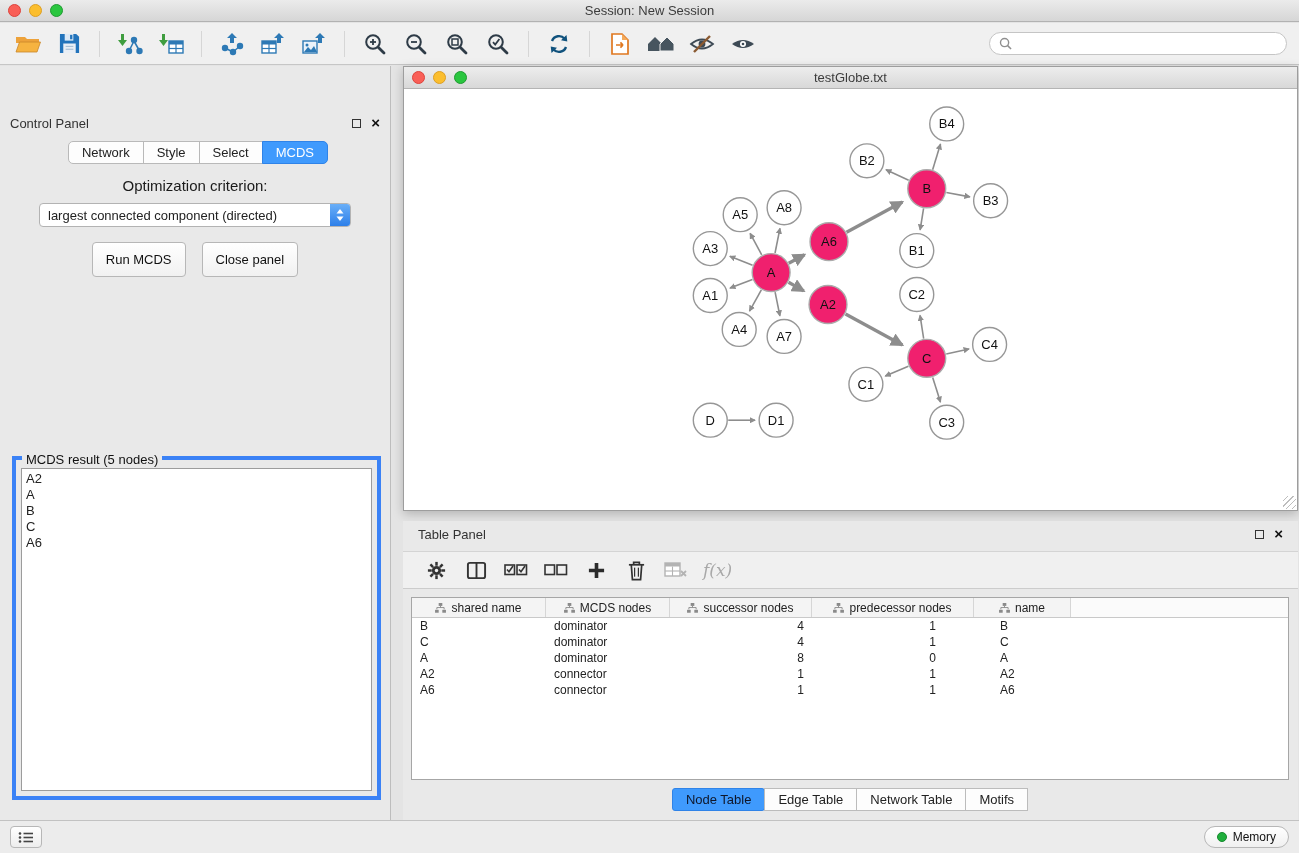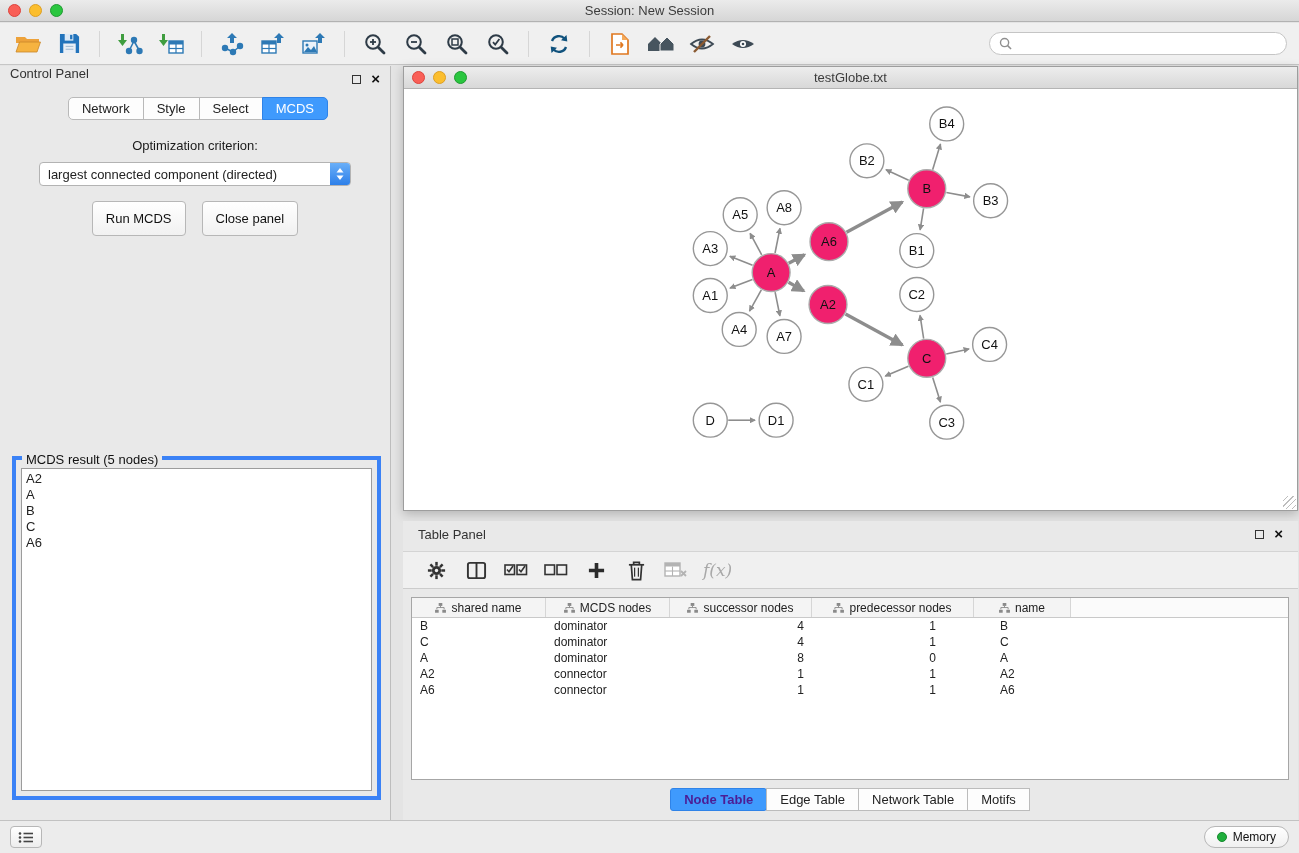--- a/index.html
+++ b/index.html
@@ -22,30 +22,30 @@
   .tb-btn { width:36px; height:34px; display:flex; align-items:center; justify-content:center; border-radius:4px; }
   .tb-sep { width:1px; height:26px; background:#d6d6d6; margin:0 7px; }
   .searchbox { margin-left:auto; margin-right:2px; width:298px; height:23px; background:#fff;
     border:1px solid #c5c5c5; border-radius:12px; display:flex; align-items:center; padding:0 9px; gap:5px; }
   .searchbox input { border:none; outline:none; flex:1; font-size:12px; background:transparent;
     font-family:"Liberation Sans",sans-serif; }
 
   
   .control-panel { position:absolute; left:0; top:66px; width:391px; bottom:33px;
     background:#e9e9e9; border-right:1px solid #bdbdbd; }
-  .cp-header { height:26px; display:flex; padding:0 10px; font-size:13px; color:#333; }
+  .cp-header { height:26px; display:flex; align-items:center; padding:0 10px; font-size:13px; color:#333;margin-top:44px; }
   .win-mini-btns { margin-left:auto; display:flex; align-items:center; gap:10px; }
   .float-ico { width:9px; height:9px; border:1.5px solid #333; display:inline-block; }
   .close-ico { font-size:15px; font-weight:bold; color:#111; line-height:10px; }
   .cp-tabs { display:flex; justify-content:center; margin-top:5px; }
   .seg { border:1px solid #b9b9b9; background:#fdfdfd; font-size:13px; padding:3px 13px; color:#222; margin-left:-1px; }
   .seg.first { border-radius:5px 0 0 5px; margin-left:6px; }
   .seg.last { border-radius:0 5px 5px 0; }
   .seg.active { background:#3f9afd; border-color:#2f83e8; color:#fff; }
-  .opt-label { text-align:center; font-size:13px; margin-top:18px; color:#1a1a1a; }
+  .opt-label { text-align:center; font-size:15px; margin-top:13px; color:#1a1a1a; }
   .dropdown { margin:9px auto 0; width:312px; height:24px; background:#fff; border:1px solid #b3b3b3;
     border-radius:4px; display:flex; align-items:center; font-size:13px; overflow:hidden; }
   .dd-value { flex:1; padding-left:8px; white-space:nowrap; }
   .dd-btn { width:20px; height:24px; background:linear-gradient(#6cb1f9,#2a7de8);
     display:flex; align-items:center; justify-content:center; }
   .cp-buttons { display:flex; justify-content:center; gap:16px; margin-top:15px; }
   .btn { height:35px; padding:0 13px; background:linear-gradient(#ffffff,#f1f1f1);
     border:1px solid #b7b7b7; border-radius:4px; font-size:13px; display:flex; align-items:center; color:#111; }
   .result-group { position:absolute; left:12px; right:9px; top:390px; bottom:20px; border:4px solid #3b82f6; }
   .result-legend { position:absolute; top:-8px; left:6px; background:#e9e9e9; padding:0 4px; font-size:13px; color:#111; }
@@ -82,21 +82,21 @@
   .th-fill { flex:1; background:#fbfbfb; }
   .tr { display:flex; height:16px; align-items:center; }
   .td { height:16px; line-height:16px; white-space:nowrap; overflow:hidden; }
   .td-left { padding-left:8px; text-align:left; }
   .td-right { padding-right:8px; text-align:right; }
   .td-right-wide { padding-right:38px; text-align:right; }
   .td-name { padding-left:26px; text-align:left; }
   .tp-tabs { position:absolute; left:0; right:0; bottom:9px; display:flex; justify-content:center; }
   .ttab { border:1px solid #bcbcbc; background:#fdfdfd; font-size:13px; padding:3px 13px;
     margin-left:-1px; color:#222; }
-  .ttab.active { background:#3f9afd; border-color:#2f83e8; color:#4c1d95; border-radius:3px;font-weight:bold; }
+  .ttab.active { background:#3f9afd; border-color:#2f83e8; color:#0f172a; border-radius:3px; }
 
   
   .statusbar { position:absolute; left:0; right:0; bottom:0; height:33px; background:#ececec;
     border-top:1px solid #c2c2c2; display:flex; align-items:center; padding:0 10px; }
   .menu-btn { width:32px; height:22px; border:1px solid #b7b7b7; border-radius:4px;
     background:linear-gradient(#ffffff,#ededed); display:flex; align-items:center; justify-content:center; }
   .memory-btn { margin-left:auto; height:22px; border:1px solid #b7b7b7; border-radius:11px;
     background:linear-gradient(#ffffff,#f0f0f0); display:flex; align-items:center; gap:6px;
     padding:0 12px; font-size:12px; color:#111; }
   .memory-dot { width:10px; height:10px; border-radius:50%; background:#1faf3c; border:1px solid #168a2e; }

